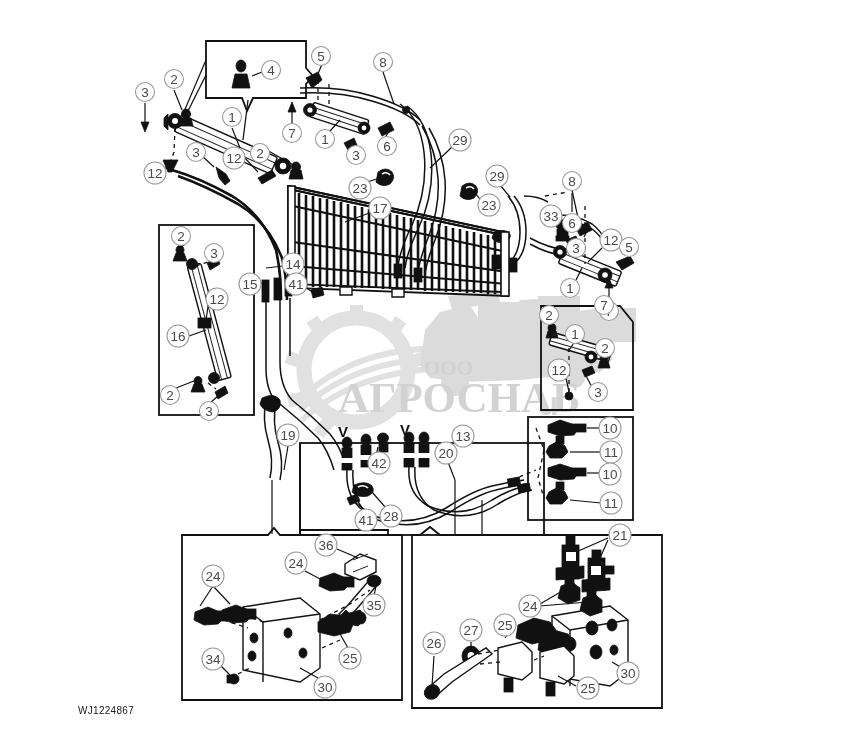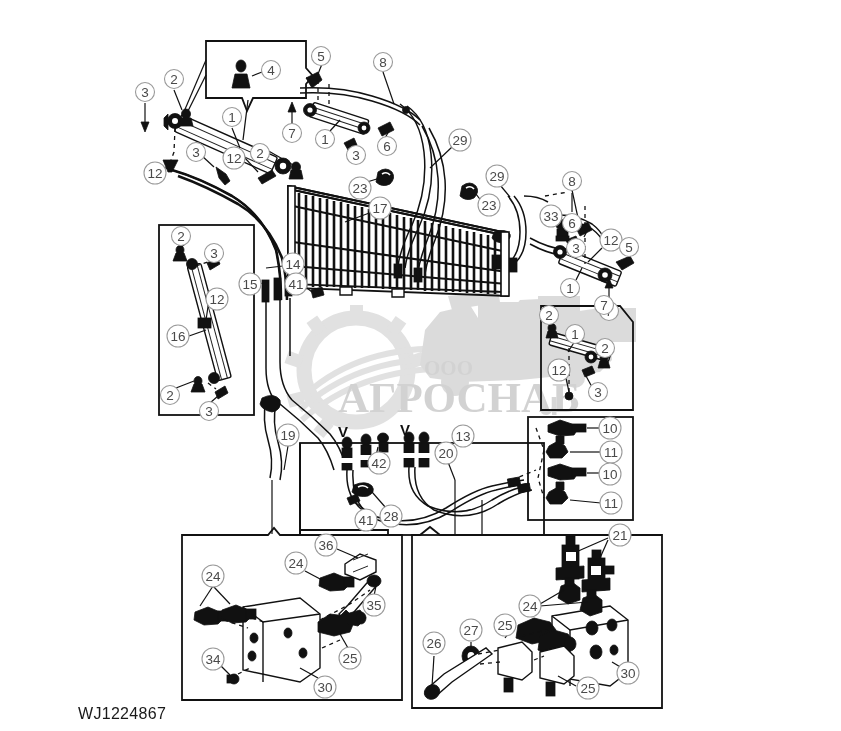--- a/index.html
+++ b/index.html
@@ -21,21 +21,21 @@
     position: absolute;
     left: 0;
     top: 0;
     width: 841px;
     height: 731px;
   }
   .part-code {
     position: absolute;
     left: 78px;
     top: 705px;
-    font-size: 16px;
+    font-size: 10px;
     font-family: "Liberation Sans", sans-serif;
     color: #1a1a1a;
     letter-spacing: 0.3px;
     white-space: nowrap;
   }
   .callout-txt {
     font-family: "Liberation Sans", sans-serif;
     font-size: 13.5px;
     fill: #4a4a4a;
     text-anchor: middle;

